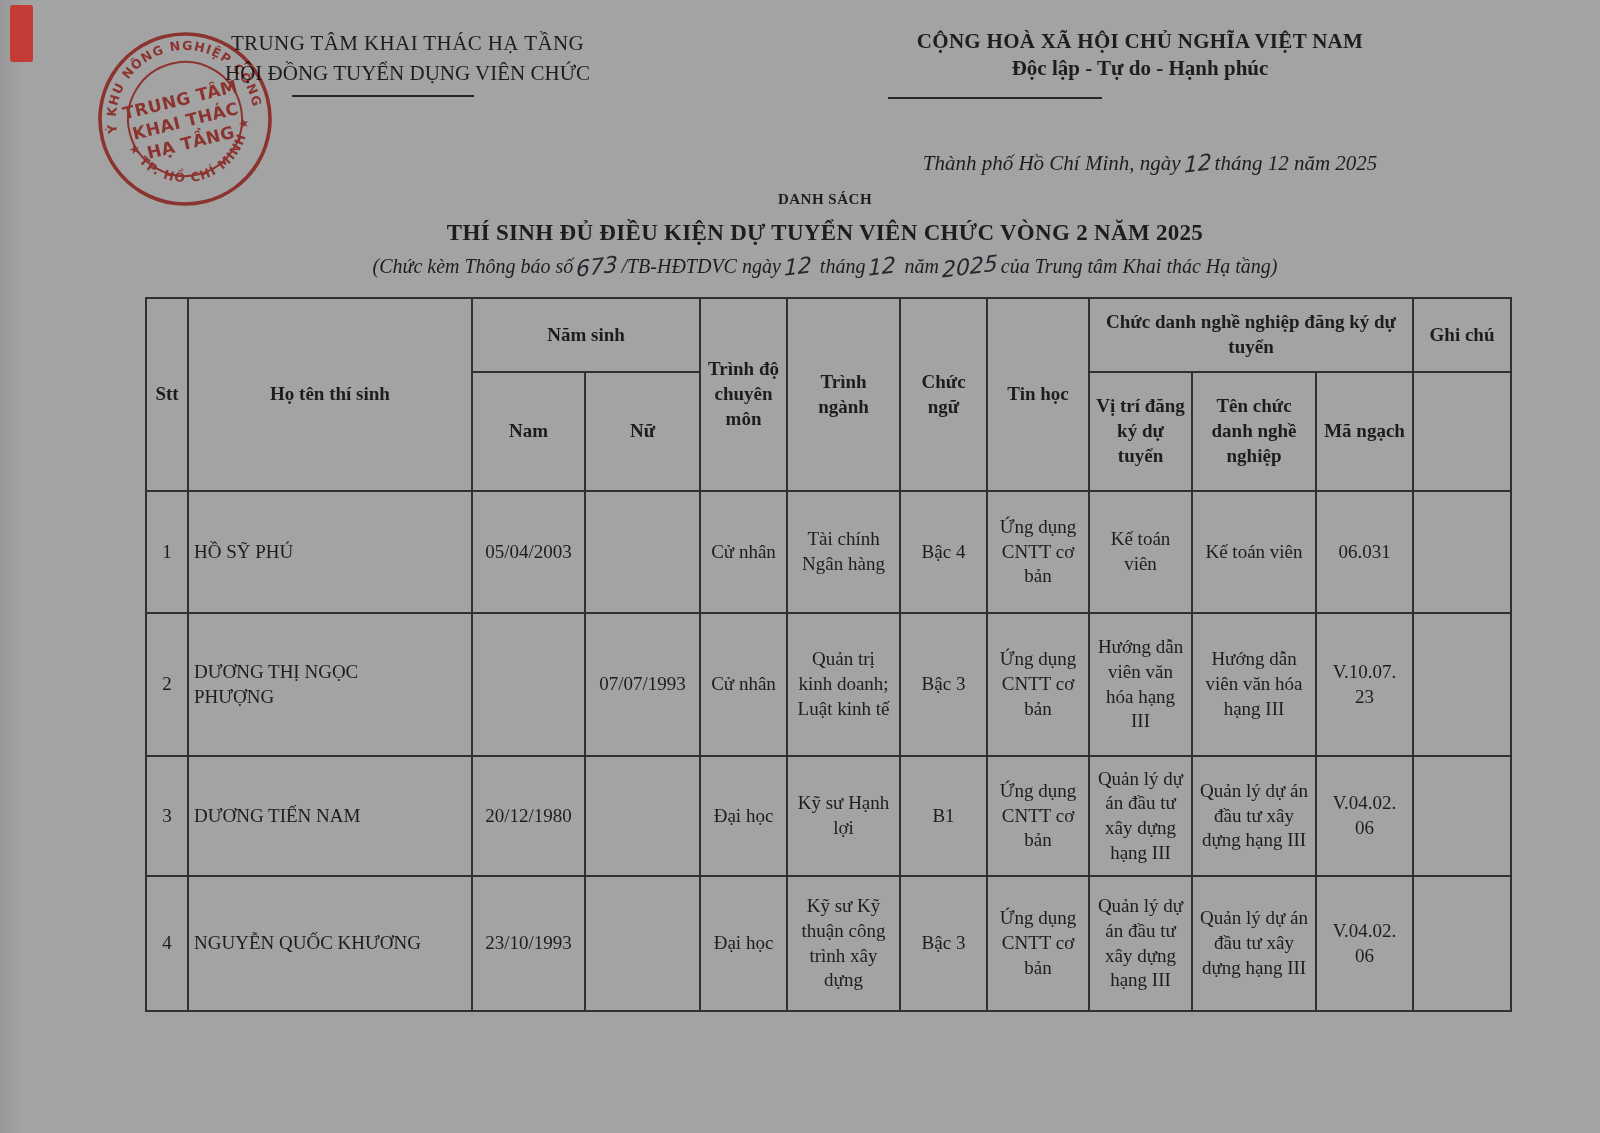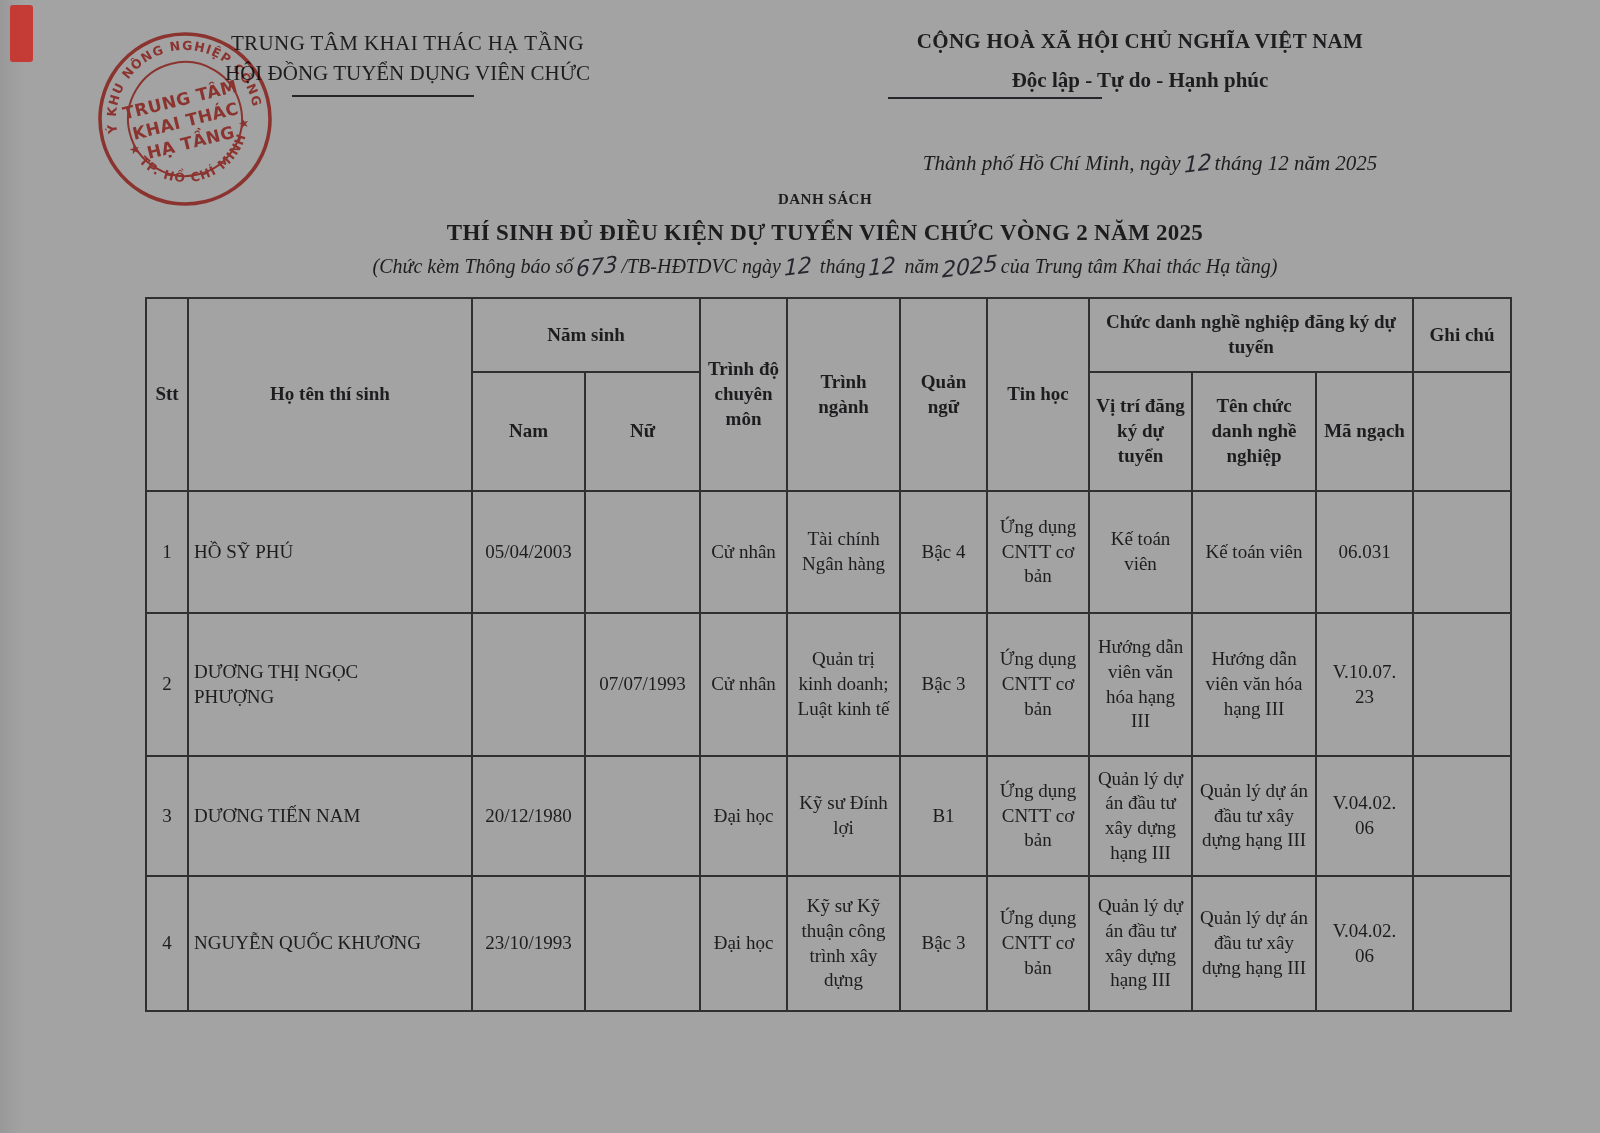--- a/index.html
+++ b/index.html
@@ -13,21 +13,21 @@
   .corner-mark{position:absolute;left:10px;top:5px;width:23px;height:57px;
     background:#c7332c;border-radius:3px;opacity:.93;}
 
   
   .org{position:absolute;left:150px;top:30px;width:515px;text-align:center;line-height:1.3;}
   .org-1{font-size:21px;letter-spacing:.4px;}
   .org-2{font-size:21px;font-weight:normal;margin-top:3px;}
   .org-underline{position:absolute;left:292px;top:95px;width:182px;height:2px;background:#26262a;}
   .nat{position:absolute;left:850px;top:28px;width:580px;text-align:center;line-height:1.3;}
   .nat-1{font-size:21px;font-weight:bold;letter-spacing:.3px;}
-  .nat-2{font-size:21px;font-weight:bold;margin-top:12px;}
+  .nat-2{font-size:21px;font-weight:bold;margin-top:0;}
   .nat-underline{position:absolute;left:888px;top:97px;width:214px;height:2px;background:#26262a;}
   .dateline{position:absolute;left:860px;top:150px;width:580px;text-align:center;
     font-style:italic;font-size:21px;}
 
   
   .title1{position:absolute;left:125px;top:191px;width:1400px;text-align:center;
     font-weight:bold;font-size:15px;letter-spacing:.5px;}
   .title2{position:absolute;left:125px;top:220px;width:1400px;text-align:center;
     font-weight:bold;font-size:23px;letter-spacing:.3px;}
   .subtitle{position:absolute;left:125px;top:253px;width:1400px;text-align:center;
@@ -120,21 +120,21 @@
         <col style="width:97px">
         <col style="width:98px">
     </colgroup>
     <tbody>
         <tr style="height:74px">
       <th rowspan="2">Stt</th>
       <th rowspan="2">Họ tên thí sinh</th>
       <th colspan="2">Năm sinh</th>
       <th rowspan="2">Trình độ chuyên môn</th>
       <th rowspan="2">Trình ngành</th>
-      <th rowspan="2">Quản ngữ</th>
+      <th rowspan="2">Chức ngữ</th>
       <th rowspan="2">Tin học</th>
       <th colspan="3">Chức danh nghề nghiệp đăng ký dự tuyển</th>
       <th>Ghi chú</th>
     </tr>
     <tr style="height:119px">
       <th>Nam</th>
       <th>Nữ</th>
       <th>Vị trí đăng ký dự tuyển</th>
       <th>Tên chức danh nghề nghiệp</th>
       <th>Mã ngạch</th>
@@ -170,21 +170,21 @@
       <td>V.10.07.
 23</td>
       <td></td>
     </tr>
     <tr style="height:120px">
       <td>3</td>
       <td class="name">DƯƠNG TIẾN NAM</td>
       <td>20/12/1980</td>
       <td></td>
       <td>Đại học</td>
-      <td>Kỹ sư Đính lợi</td>
+      <td>Kỹ sư Hạnh lợi</td>
       <td>B1</td>
       <td>Ứng dụng CNTT cơ bản</td>
       <td>Quản lý dự án đầu tư xây dựng hạng III</td>
       <td>Quản lý dự án đầu tư xây dựng hạng III</td>
       <td>V.04.02.
 06</td>
       <td></td>
     </tr>
     <tr style="height:135px">
       <td>4</td>

